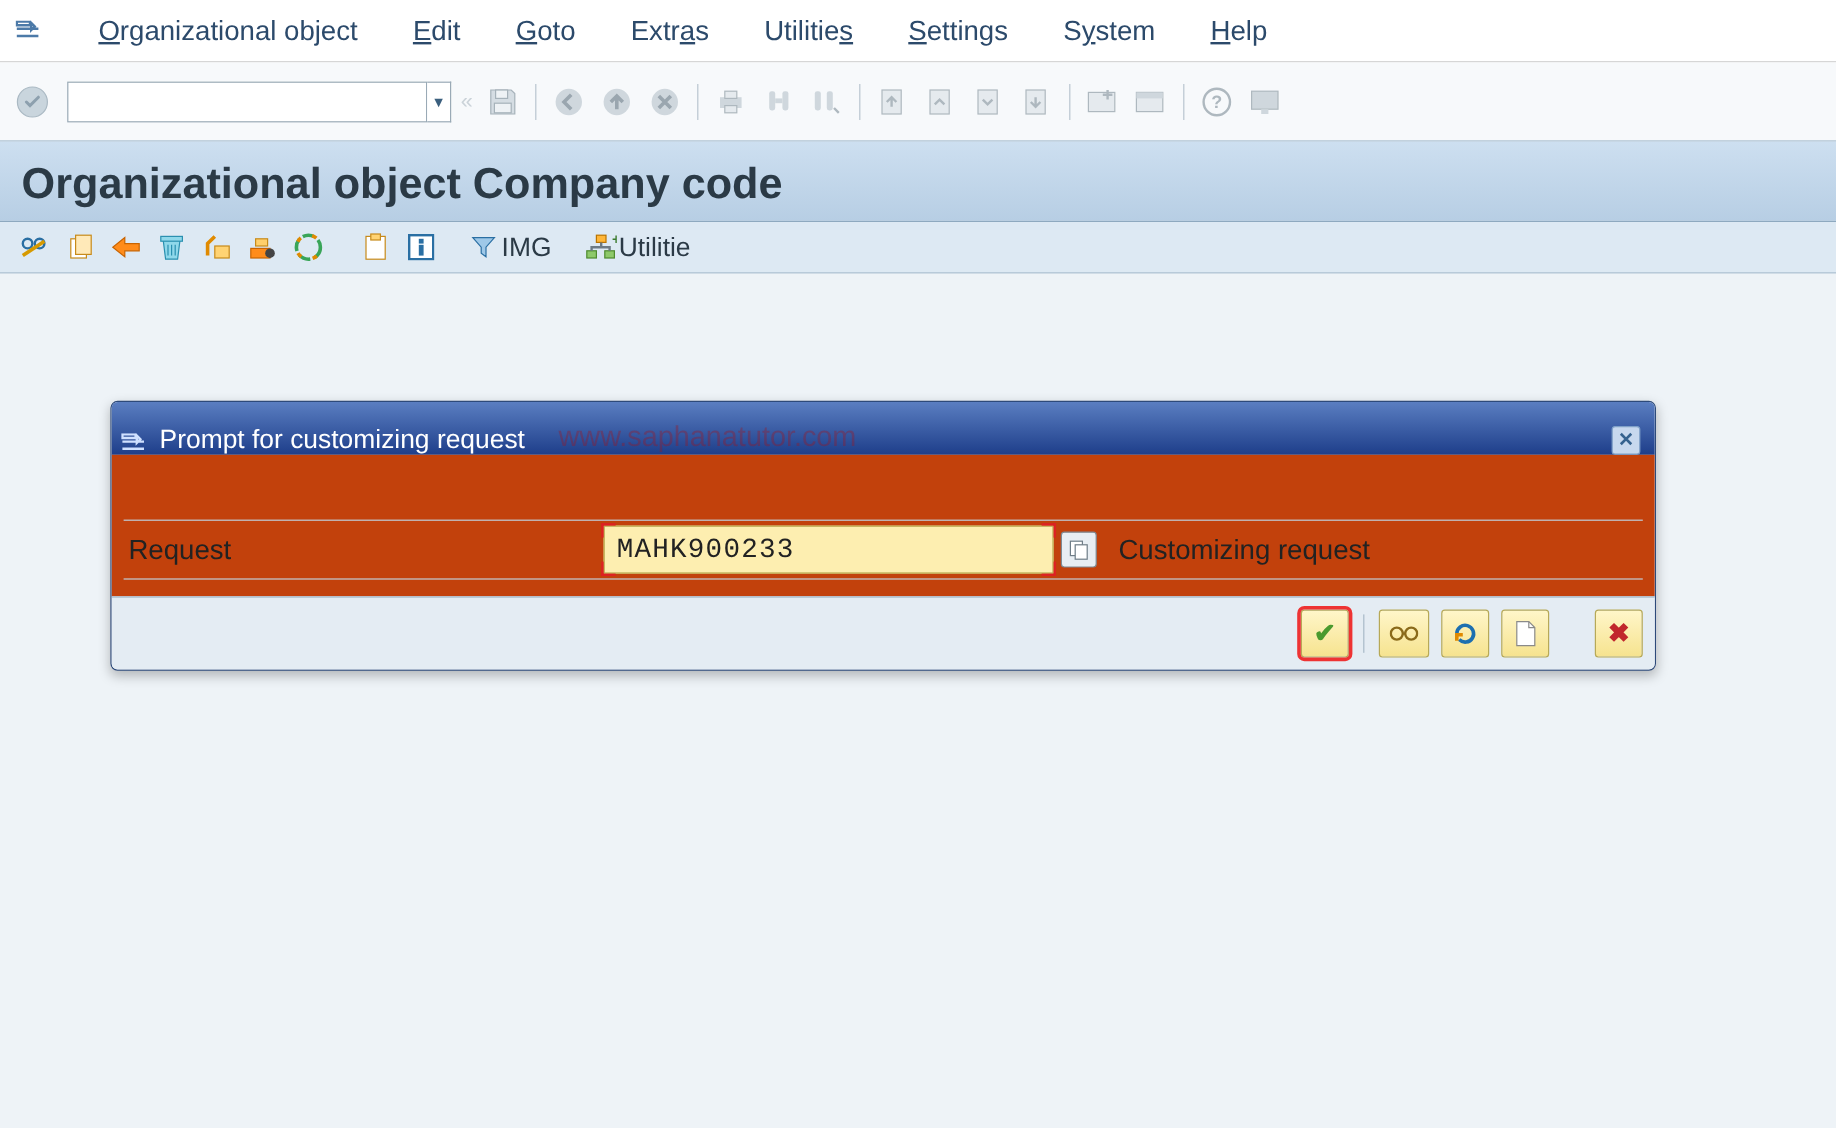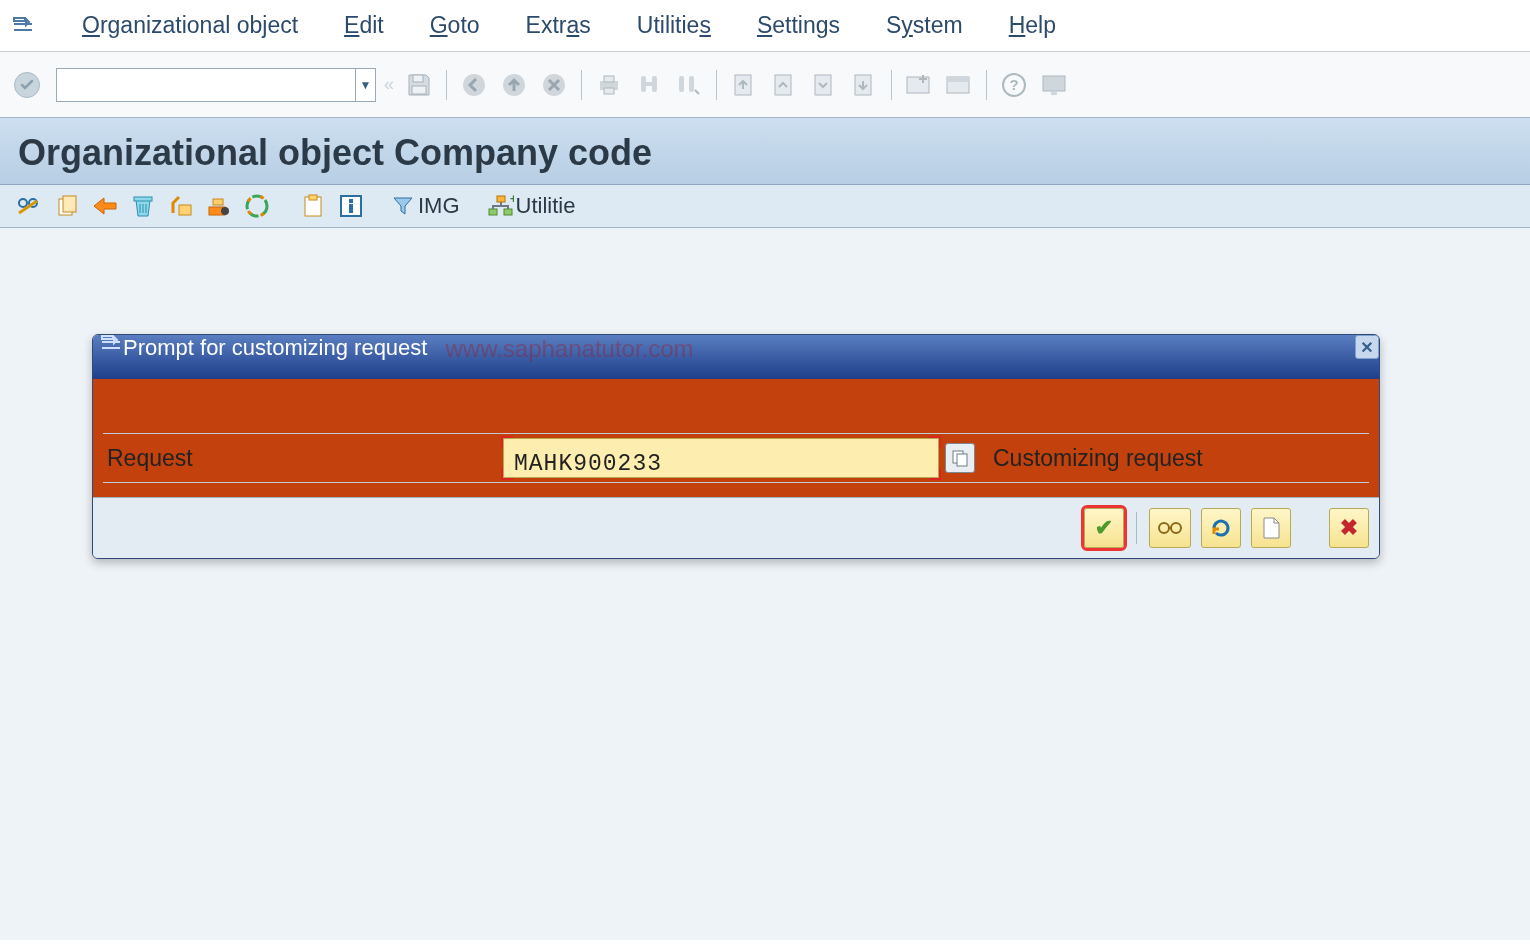--- a/index.html
+++ b/index.html
@@ -111,24 +111,25 @@
     width: 1288px;
     border: 1px solid #2d4a7a;
     box-shadow: 0 4px 10px rgba(0,0,0,.25);
     background: #eef3f7;
     border-radius: 6px;
     overflow: hidden;
   }
   .dialog-title {
     height: 44px;
     background: linear-gradient(#5a7ec1, #1e3e8a);
-    display:flex; align-items:flex-start;
-    padding: 0 0 0 8px;
+    display:flex; align-items:flex-end;
+    padding: 0 12px 0 8px;
     color:#fff;
     font-size: 22px;
+    gap:10px;
   }
   .dialog-title .title-icon{
     color:#cfe0ff;display:flex;align-items:center;
   }
   .dialog-title .watermark{
     color: rgba(160,20,30,.35);
     font-size:24px;
     margin-left: 18px;
   }
   .dialog-title .close-btn{
@@ -148,24 +149,24 @@
     font-size:23px;
     color:#222;
     border-bottom:1px solid #c0cdd7;
     padding: 4px 0;
   }
   .form-row.first{ border-top:1px solid #c0cdd7; }
   .form-row .label{ width: 400px; padding-left:4px; }
   .form-row .value-wrap{ display:flex; align-items:center; gap:6px; flex:1; }
   .req-input{
     position:relative;
-    width: 436px; height:40px;
+    width: 375px; height:40px;
     background:#fdeeb0;
     border:1px solid #b8a94e;
-    display:flex;align-items:flex-end;
+    display:flex;align-items:center;
     padding:0 10px;
     font-size:23px;
     font-family: "Consolas","Courier New",monospace;
     letter-spacing:1px;
   }
   .req-input .corner{position:absolute;width:12px;height:12px;border:2px solid #d22;}
   .req-input .c-tl{top:-3px;left:-3px;border-right:none;border-bottom:none;}
   .req-input .c-tr{top:-3px;right:-3px;border-left:none;border-bottom:none;}
   .req-input .c-bl{bottom:-3px;left:-3px;border-right:none;border-top:none;}
   .req-input .c-br{bottom:-3px;right:-3px;border-left:none;border-top:none;}

